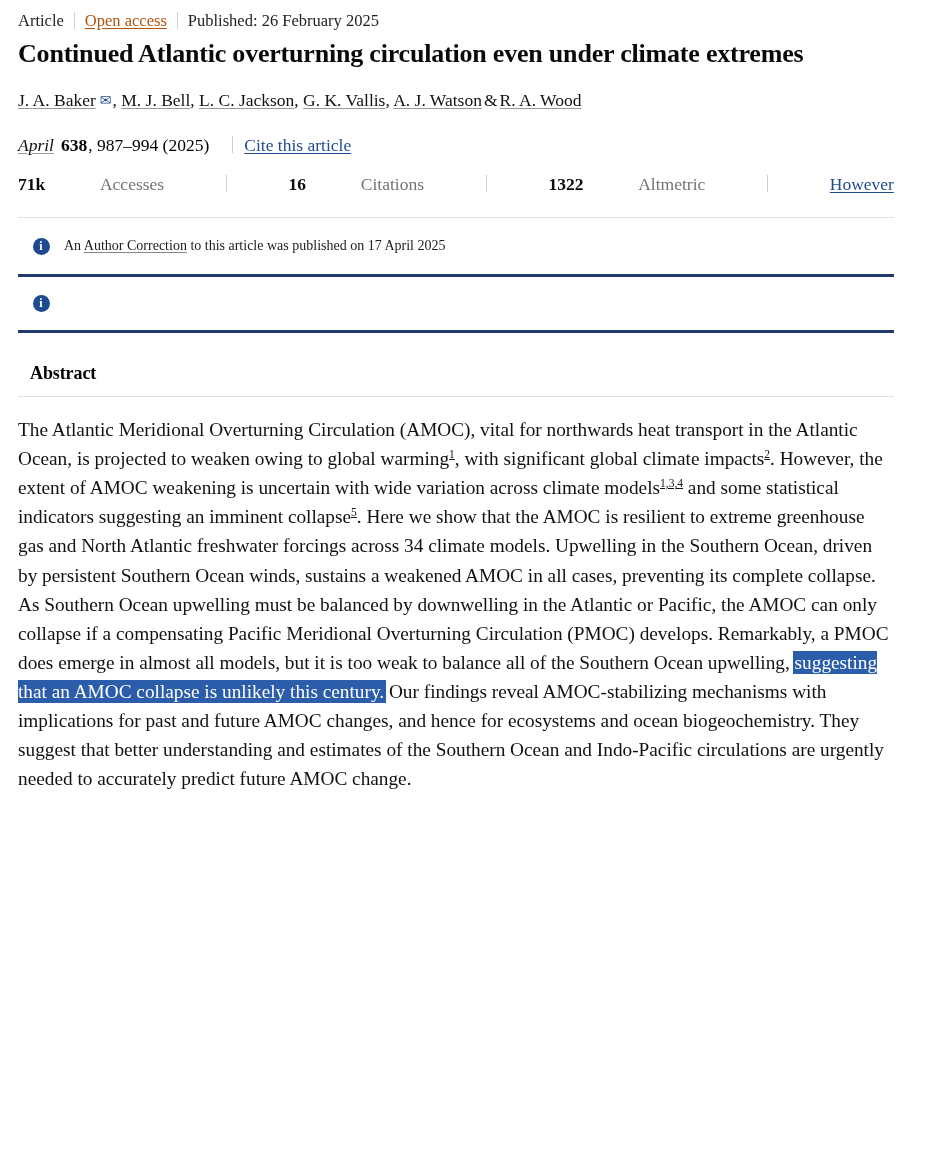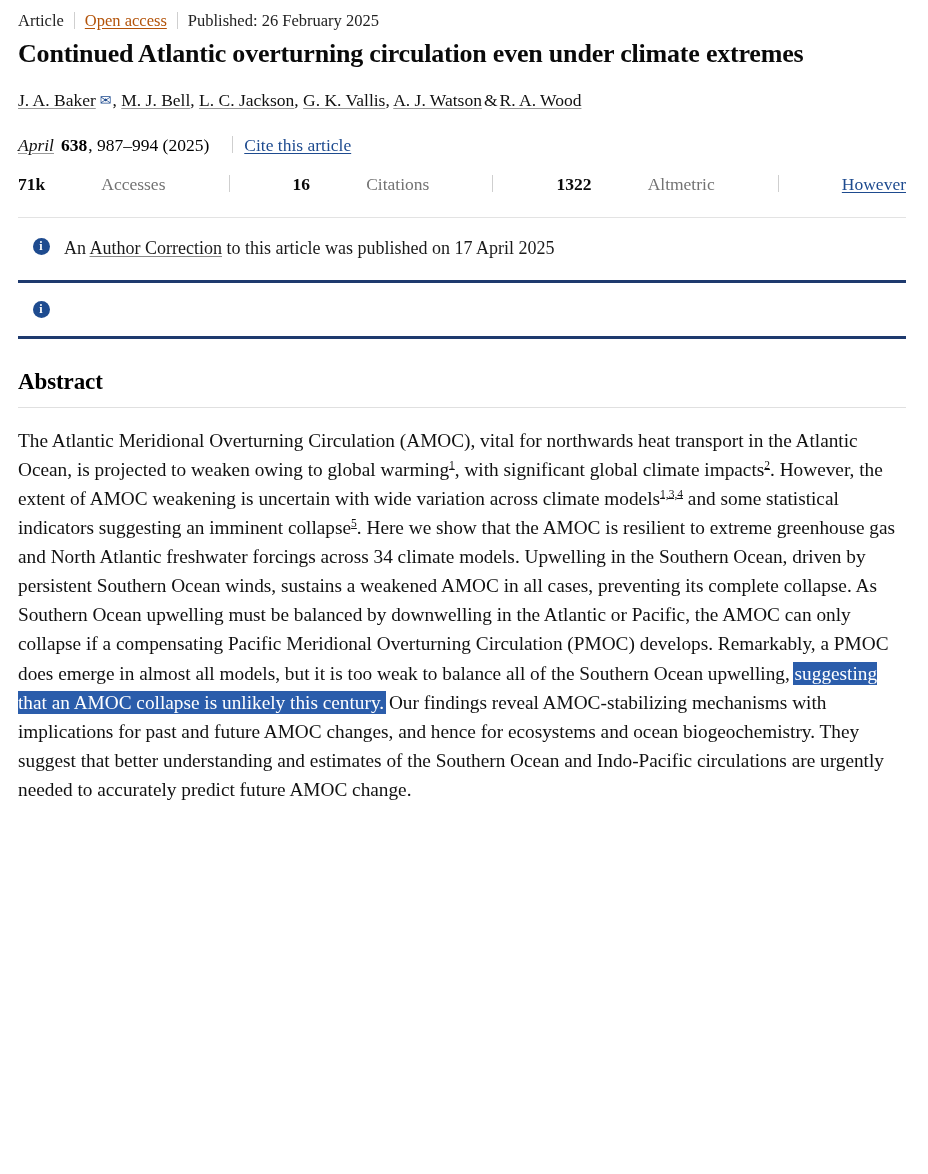--- a/index.html
+++ b/index.html
@@ -10,21 +10,21 @@
   }
   body {
     width: 928px;
     min-height: 1174px;
     font-family: "Liberation Serif", serif;
     color: #000000;
     -webkit-font-smoothing: antialiased;
   }
   .page {
     width: 928px;
-    padding: 10px 22px 0 18px;
+    padding: 10px 34px 0 18px;
   }
 
   
   .crumbs {
     display: flex;
     align-items: center;
     font-size: 16.5px;
     color: #222;
     line-height: 1.3;
     margin-bottom: 8px;
@@ -160,36 +160,36 @@
     border-radius: 50%;
     background: #1e4b8f;
     color: #fff;
     font-family: "Liberation Serif", serif;
     font-size: 12px;
     font-weight: bold;
     line-height: 17px;
     text-align: center;
   }
   .notice .ntext {
-    font-size: 18px;
+    font-size: 14px;
     line-height: 1.4;
     color: #1a1a1a;
   }
   .notice .ntext a {
     color: #1a1a1a;
     text-decoration: underline;
     text-underline-offset: 2px;
     text-decoration-color: #888;
   }
 
   
   h2.abs-head {
-    font-size: 23px;
+    font-size: 18px;
     font-weight: bold;
-    margin: 0 0 12px 0;
+    margin: 0 0 12px 12px;
     letter-spacing: -0.1px;
   }
   .abs-rule {
     height: 1px;
     background: #e0e0e0;
     margin-bottom: 18px;
   }
   .abs-body {
     font-size: 19.3px;
     line-height: 1.51;

